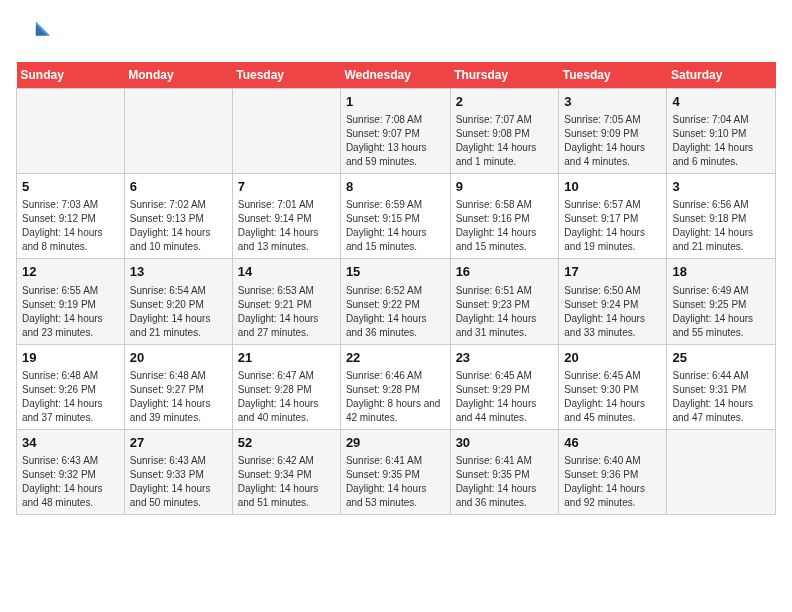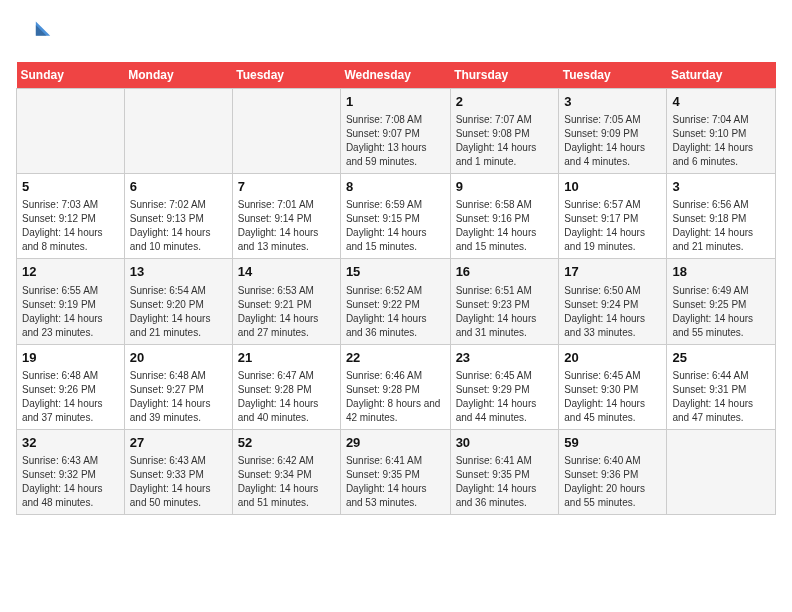--- a/index.html
+++ b/index.html
@@ -227,39 +227,39 @@
           <div class="day-num">20</div>
           <div class="day-info">Sunrise: 6:45 AM<br>Sunset: 9:30 PM<br><span>Daylight: 14 hours and 45 minutes.</span></div>
         </td>
         <td>
           <div class="day-num">25</div>
           <div class="day-info">Sunrise: 6:44 AM<br>Sunset: 9:31 PM<br><span>Daylight: 14 hours and 47 minutes.</span></div>
         </td>
       </tr>
       <tr>
         <td>
-          <div class="day-num">32</div>
+          <div class="day-num">34</div>
           <div class="day-info">Sunrise: 6:43 AM<br>Sunset: 9:32 PM<br><span>Daylight: 14 hours and 48 minutes.</span></div>
         </td>
         <td>
           <div class="day-num">27</div>
           <div class="day-info">Sunrise: 6:43 AM<br>Sunset: 9:33 PM<br><span>Daylight: 14 hours and 50 minutes.</span></div>
         </td>
         <td>
           <div class="day-num">52</div>
           <div class="day-info">Sunrise: 6:42 AM<br>Sunset: 9:34 PM<br><span>Daylight: 14 hours and 51 minutes.</span></div>
         </td>
         <td>
           <div class="day-num">29</div>
           <div class="day-info">Sunrise: 6:41 AM<br>Sunset: 9:35 PM<br><span>Daylight: 14 hours and 53 minutes.</span></div>
         </td>
         <td>
           <div class="day-num">30</div>
           <div class="day-info">Sunrise: 6:41 AM<br>Sunset: 9:35 PM<br><span>Daylight: 14 hours and 36 minutes.</span></div>
         </td>
         <td>
-          <div class="day-num">59</div>
-          <div class="day-info">Sunrise: 6:40 AM<br>Sunset: 9:36 PM<br><span>Daylight: 20 hours and 55 minutes.</span></div>
+          <div class="day-num">46</div>
+          <div class="day-info">Sunrise: 6:40 AM<br>Sunset: 9:36 PM<br><span>Daylight: 14 hours and 92 minutes.</span></div>
         </td>
         <td class="empty"></td>
       </tr>
     </tbody>
 </table>
 
 </body></html>

